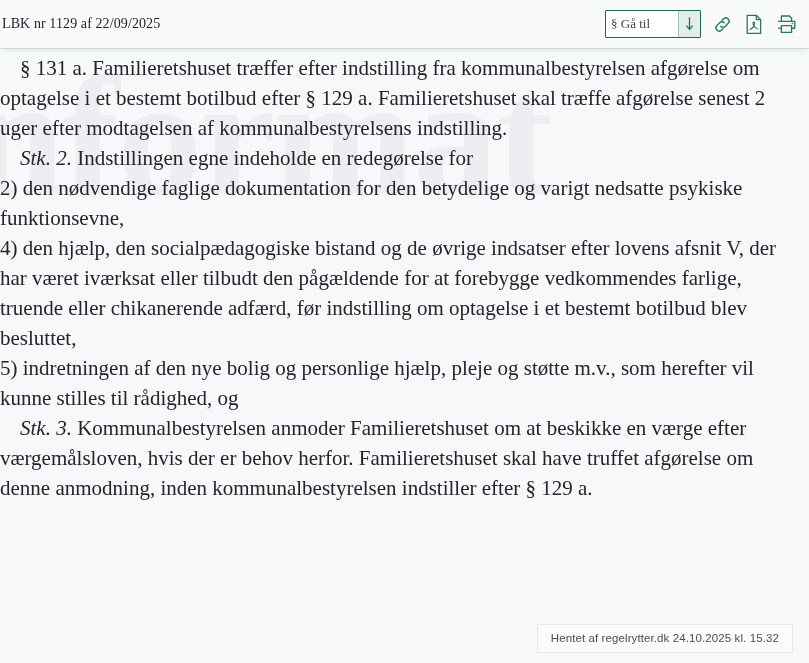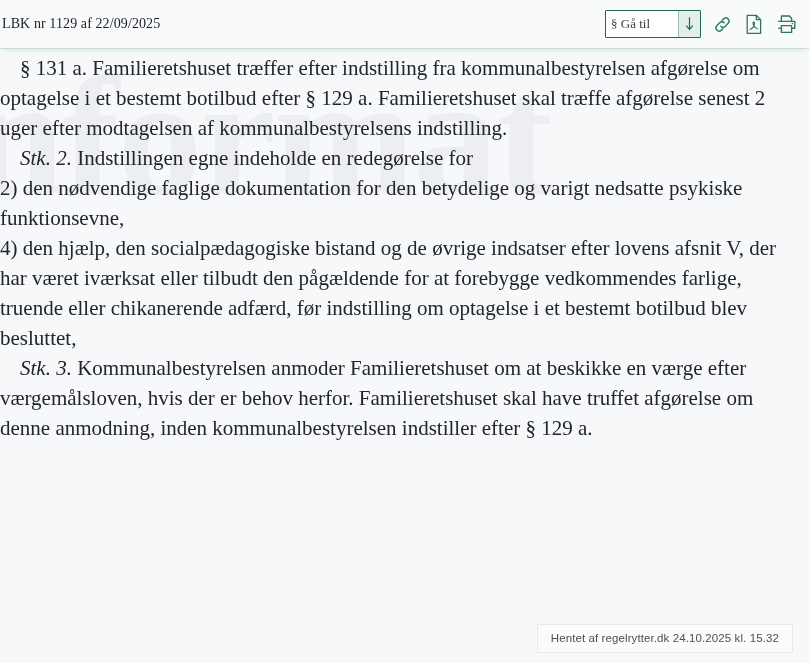--- a/index.html
+++ b/index.html
@@ -196,16 +196,17 @@
 
   </div>
 </div>
 
 <div id="doc-body">
 
 <p class="para indent-first"><span>§ 131 a. Familieretshuset træffer efter indstilling fra kommunalbestyrelsen afgørelse om optagelse i et bestemt botilbud efter § 129 a. Familieretshuset skal træffe afgørelse senest 2 uger efter modtagelsen af kommunalbestyrelsens indstilling.</span></p>
     <p class="para indent-first"><span class="stk-label">Stk. 2.</span><span> Indstillingen egne indeholde en redegørelse for</span></p>
     <p class="para "><span>2) den nødvendige faglige dokumentation for den betydelige og varigt nedsatte psykiske funktionsevne,</span></p>
     <p class="para "><span>4) den hjælp, den socialpædagogiske bistand og de øvrige indsatser efter lovens afsnit V, der har været iværksat eller tilbudt den pågældende for at forebygge vedkommendes farlige, truende eller chikanerende adfærd, før indstilling om optagelse i et bestemt botilbud blev besluttet,</span></p>
+    <p class="para "><span>5) indretningen af den nye bolig og personlige hjælp, pleje og støtte m.v., som herefter vil kunne stilles til rådighed, og</span></p>
     <p class="para indent-first"><span class="stk-label">Stk. 3.</span><span> Kommunalbestyrelsen anmoder Familieretshuset om at beskikke en værge efter værgemålsloven, hvis der er behov herfor. Familieretshuset skal have truffet afgørelse om denne anmodning, inden kommunalbestyrelsen indstiller efter § 129 a.</span></p>
   </div>
 
 <div id="footer-badge">Hentet af regelrytter.dk 24.10.2025 kl. 15.32</div>
 
 </body></html>

